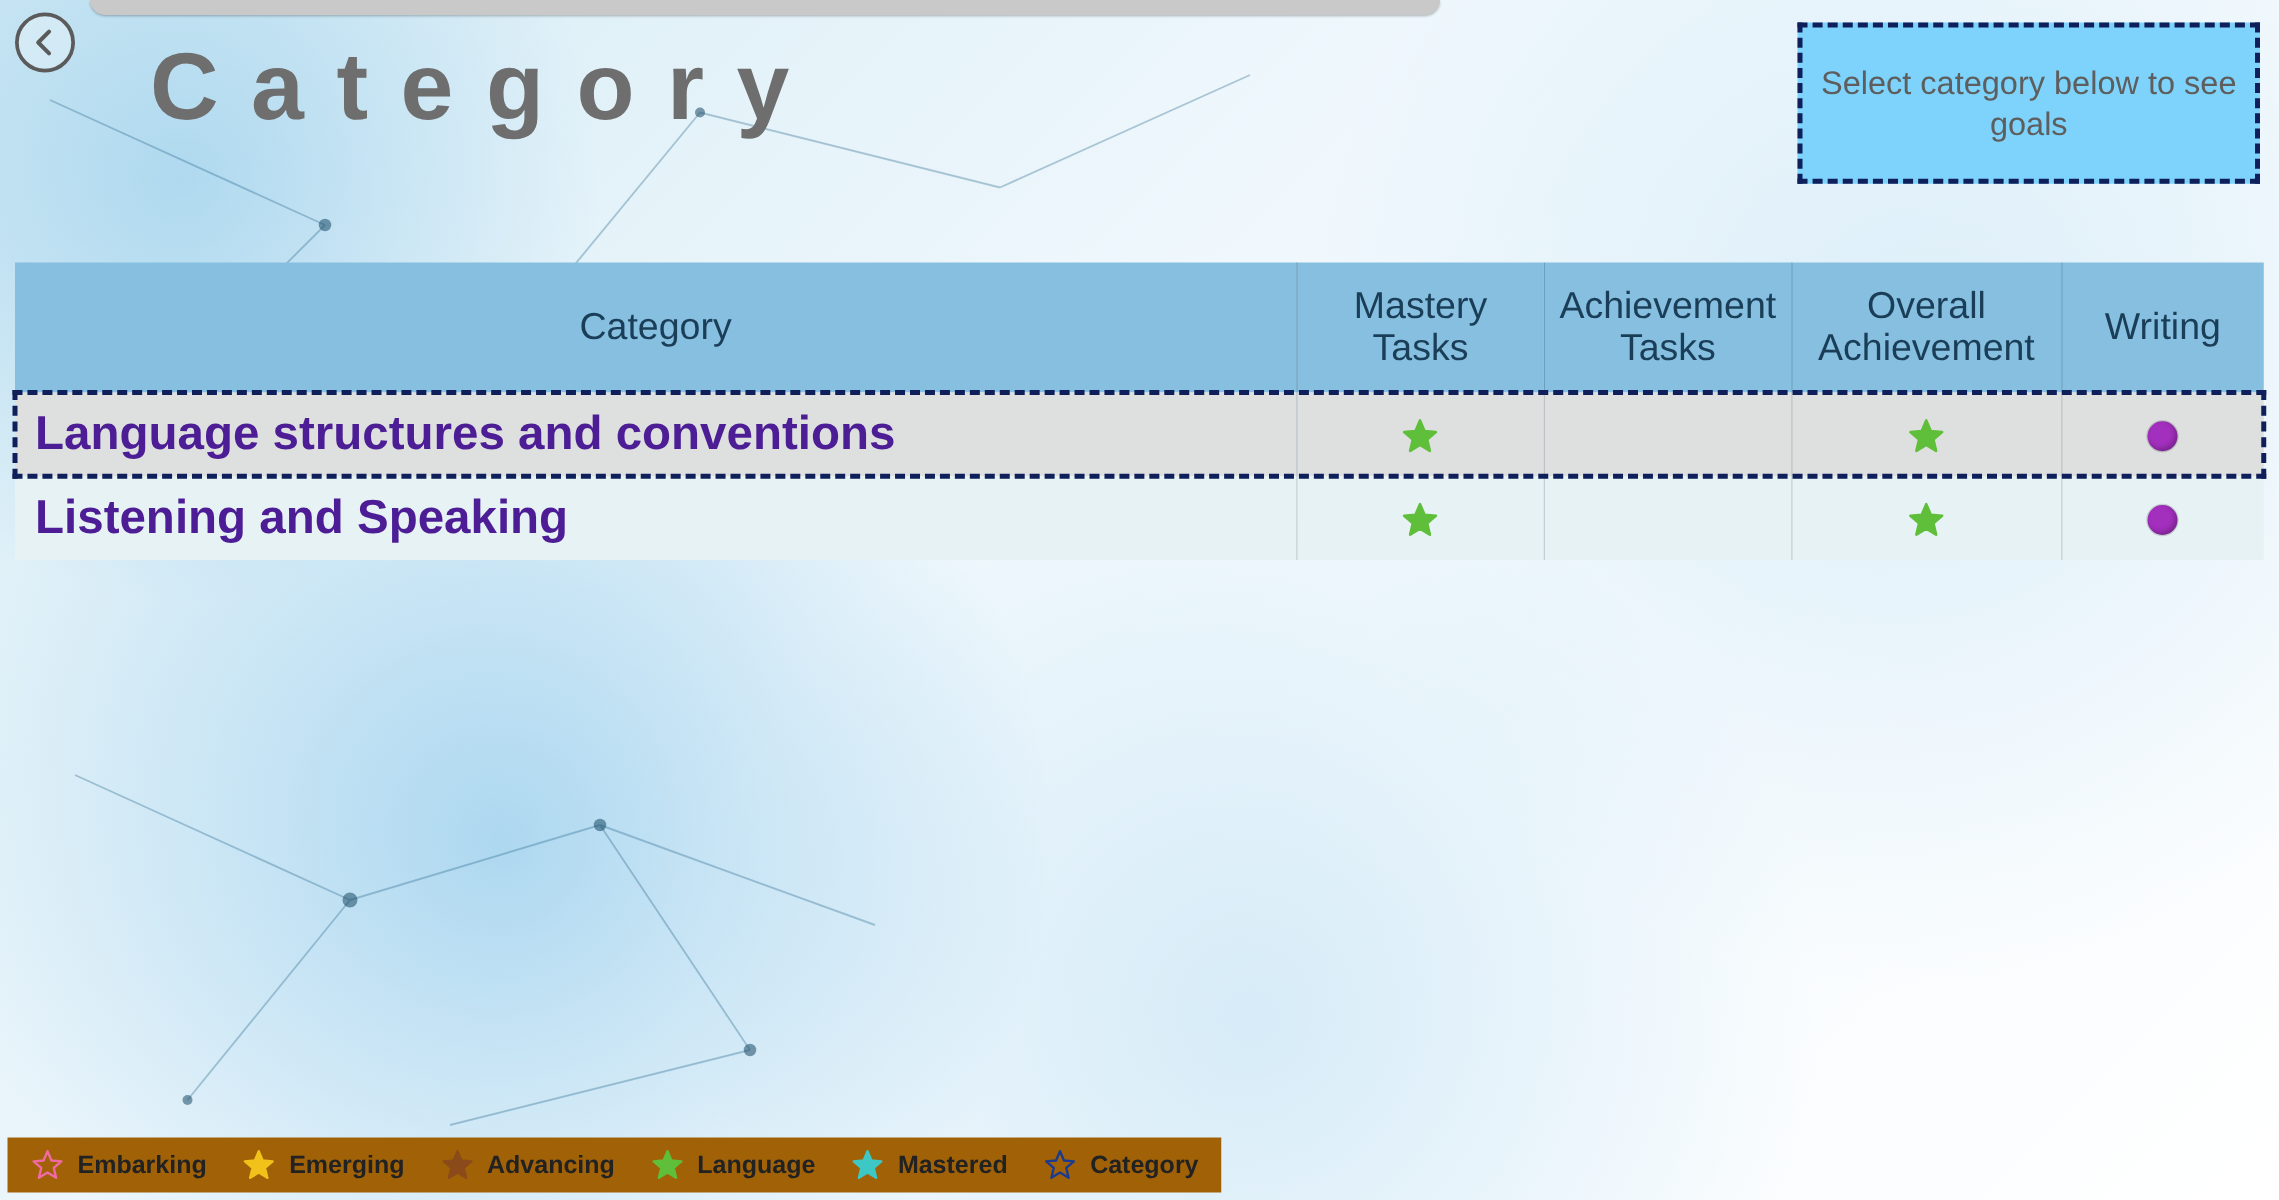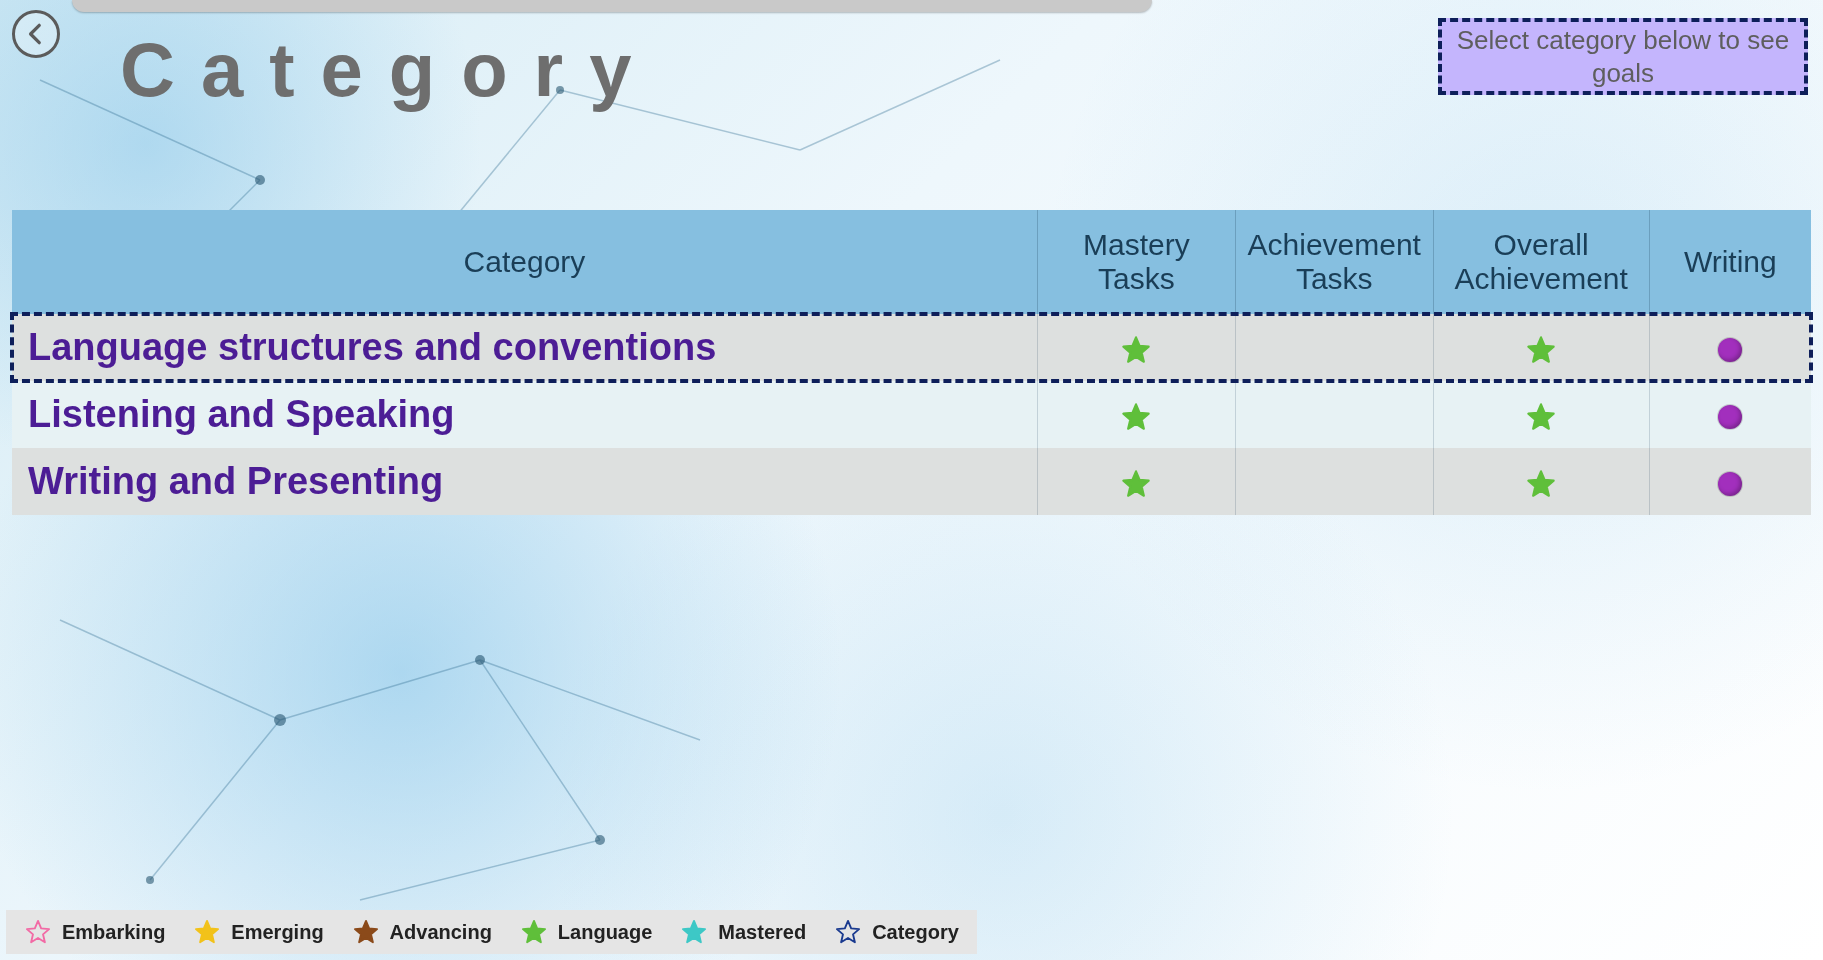--- a/index.html
+++ b/index.html
@@ -65,23 +65,23 @@
     font-size: 76px;
     font-weight: 700;
     letter-spacing: 26px;
     color: #6e6e6e;
   }
   .hint-callout {
     position: absolute;
     top: 18px;
     right: 15px;
     width: 370px;
-    padding: 2px 10px;
+    padding: 28px 10px;
     text-align: center;
-    background: #c4b5fd;
+    background: #7dd3fc;
     border: 4px dashed #0e1f5a;
     color: #5e5e5e;
     font-size: 26px;
     line-height: 1.25;
   }
   .table-wrap {
     position: absolute;
     top: 210px;
     left: 12px;
     right: 12px;
@@ -128,21 +128,21 @@
     background: #a22fbd;
     box-shadow: inset -2px -2px 4px rgba(0,0,0,0.25), 0 0 0 1px rgba(0,0,0,0.15);
   }
   .legend {
     position: absolute;
     left: 6px;
     bottom: 6px;
     display: flex;
     align-items: center;
     gap: 28px;
-    background: #e5e5e5;
+    background: #a16207;
     padding: 8px 18px;
     font-size: 20px;
     font-weight: 700;
     color: #222;
   }
   .legend .item { display: flex; align-items: center; gap: 10px; }
   .legend .star-svg { width: 28px; height: 28px; }
 </style>
 </head>
 <body>
@@ -223,31 +223,20 @@
             <td>Listening and Speaking</td>
             <td><svg class="star-svg" viewBox="0 0 24 24">
     <path d="M12 2.5 L14.7 8.9 L21.5 9.5 L16.3 14 L17.9 20.8 L12 17.2 L6.1 20.8 L7.7 14 L2.5 9.5 L9.3 8.9 Z" fill="#5fbf3a" stroke="#5fbf3a" stroke-width="1.6" stroke-linejoin="round"></path>
   </svg></td>
             <td></td>
             <td><svg class="star-svg" viewBox="0 0 24 24">
     <path d="M12 2.5 L14.7 8.9 L21.5 9.5 L16.3 14 L17.9 20.8 L12 17.2 L6.1 20.8 L7.7 14 L2.5 9.5 L9.3 8.9 Z" fill="#5fbf3a" stroke="#5fbf3a" stroke-width="1.6" stroke-linejoin="round"></path>
   </svg></td>
             <td><span class="dot" style="background: rgb(162, 47, 189);"></span></td>
           </tr>
-          <tr>
-            <td>Writing and Presenting</td>
-            <td><svg class="star-svg" viewBox="0 0 24 24">
-    <path d="M12 2.5 L14.7 8.9 L21.5 9.5 L16.3 14 L17.9 20.8 L12 17.2 L6.1 20.8 L7.7 14 L2.5 9.5 L9.3 8.9 Z" fill="#5fbf3a" stroke="#5fbf3a" stroke-width="1.6" stroke-linejoin="round"></path>
-  </svg></td>
-            <td></td>
-            <td><svg class="star-svg" viewBox="0 0 24 24">
-    <path d="M12 2.5 L14.7 8.9 L21.5 9.5 L16.3 14 L17.9 20.8 L12 17.2 L6.1 20.8 L7.7 14 L2.5 9.5 L9.3 8.9 Z" fill="#5fbf3a" stroke="#5fbf3a" stroke-width="1.6" stroke-linejoin="round"></path>
-  </svg></td>
-            <td><span class="dot" style="background: rgb(162, 47, 189);"></span></td>
-          </tr>
         </tbody>
     </table>
   </div>
 
   <div class="legend">
       <div class="item">
         <svg class="star-svg" viewBox="0 0 24 24">
     <path d="M12 2.5 L14.7 8.9 L21.5 9.5 L16.3 14 L17.9 20.8 L12 17.2 L6.1 20.8 L7.7 14 L2.5 9.5 L9.3 8.9 Z" fill="none" stroke="#f26aa5" stroke-width="1.6" stroke-linejoin="round"></path>
   </svg>
         <span>Embarking</span>

